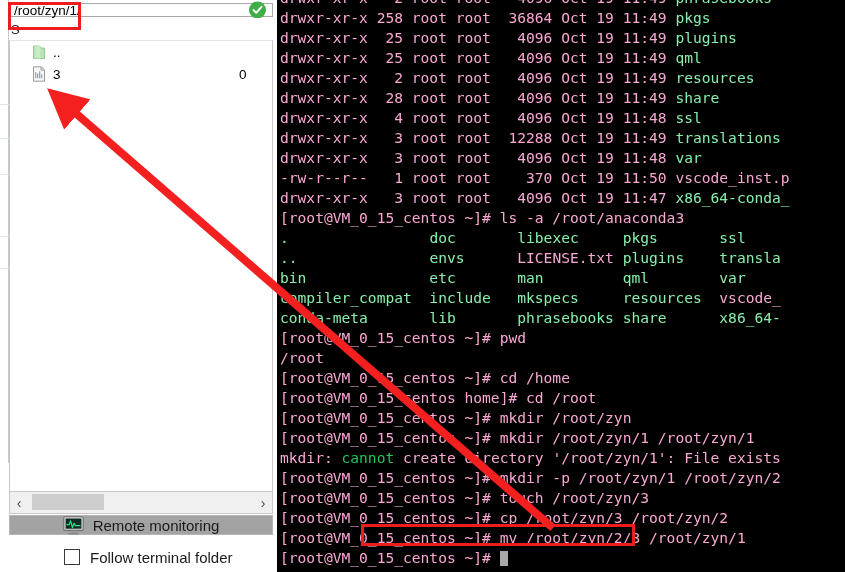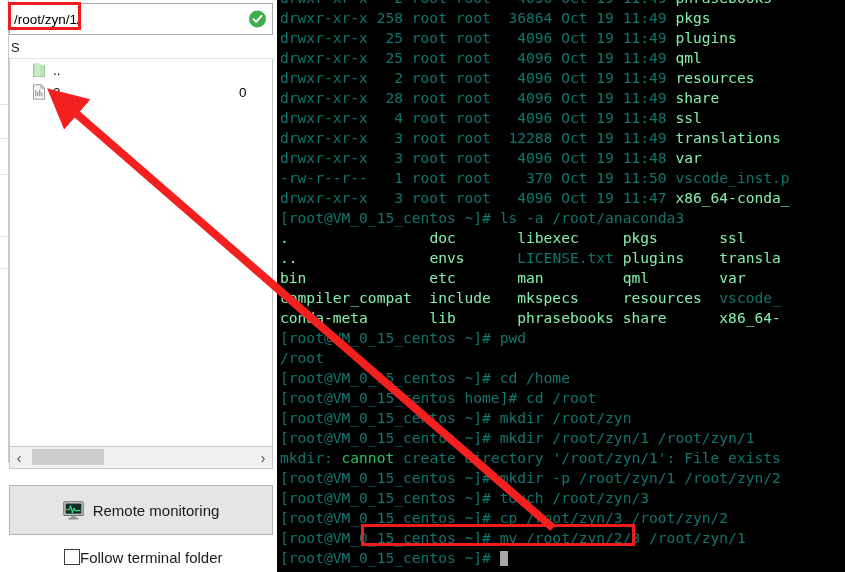--- a/index.html
+++ b/index.html
@@ -50,21 +50,21 @@
     left: 0;
     width: 9px;
     height: 1px;
     background: #d6e7f2;
   }
 
   
   .path-bar {
     position: relative;
     margin: 3px 4px 0 9px;
-    height: 32px;
+    height: 14px;
     border: 1px solid #a9a9a9;
     background: #ffffff;
     display: flex;
     align-items: center;
     box-sizing: border-box;
   }
   .path-input {
     border: 0;
     outline: 0;
     background: transparent;
@@ -189,42 +189,43 @@
     position: absolute;
     left: 22px;
     top: 2px;
     width: 72px;
     height: 16px;
     background: #cdcdcd;
   }
 
   
   .remote-btn {
-    margin: 16px 4px 0 9px;
-    height: 50px;
-    background: #e5e5e5;
+    margin: 1px 4px 0 9px;
+    height: 20px;
+    background: #a3a3a3;
     border: 1px solid #b4b4b4;
     display: flex;
     align-items: center;
     justify-content: center;
     gap: 9px;
     box-sizing: border-box;
   }
   .remote-btn .label {
     font-size: 15px;
     color: #1a1a1a;
   }
   .icon-monitor { width: 21px; height: 19px; position: relative; display: inline-block; }
 
   
   .follow-row {
     margin: 7px 4px 0 9px;
     height: 30px;
     display: flex;
     align-items: center;
+    gap: 10px;
     padding-left: 55px;
     box-sizing: border-box;
   }
   .chk {
     width: 16px; height: 16px;
     border: 1.6px solid #3a3a3a;
     background: #ffffff;
     box-sizing: border-box;
   }
   .follow-row .label { font-size: 15px; color: #1a1a1a; }
@@ -245,21 +246,21 @@
   }
   #term-lines {
     position: absolute;
     left: 3px;
     top: -12px;
     white-space: pre;
   }
   .tline { height: 20px; white-space: pre; }
   .c-dir  { color: #86efac; }
   .c-warn { color: #22c55e; }
-  .c-txt  { color: #0f766e; }
+  .c-txt  { color: #f9a8d4; }
   .cursor {
     display: inline-block;
     width: 8px;
     height: 15px;
     background: #a8a8a8;
     vertical-align: -3px;
   }
 
   
   .anno-mv-box {

